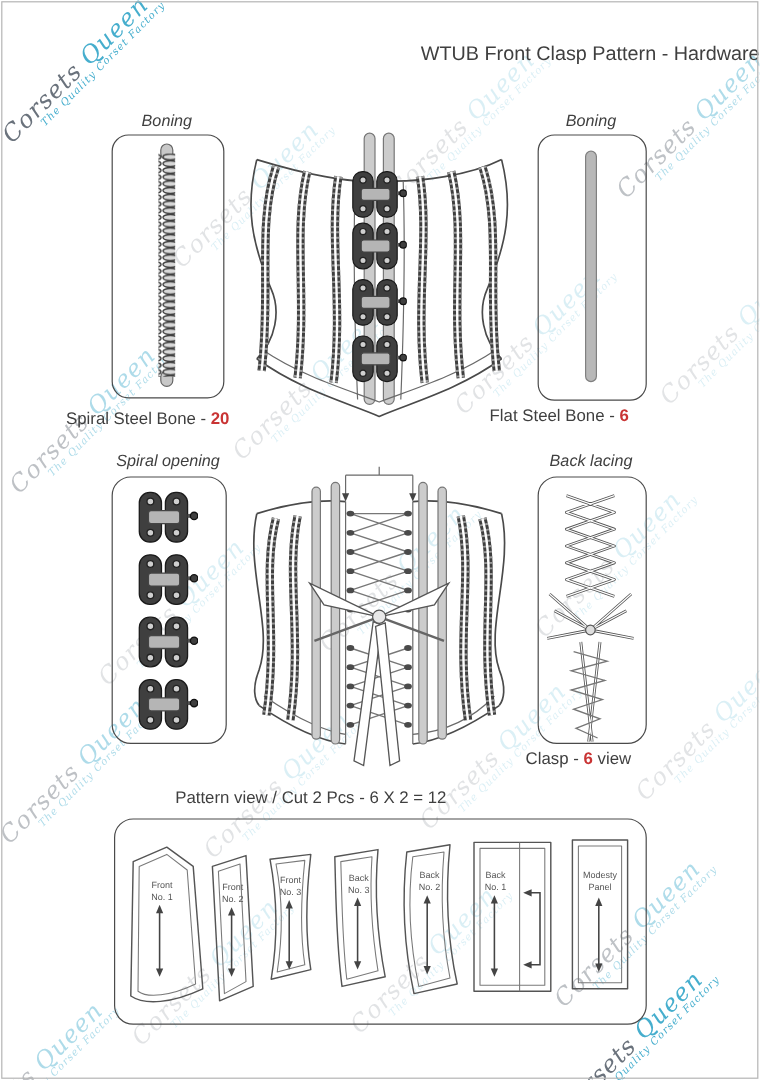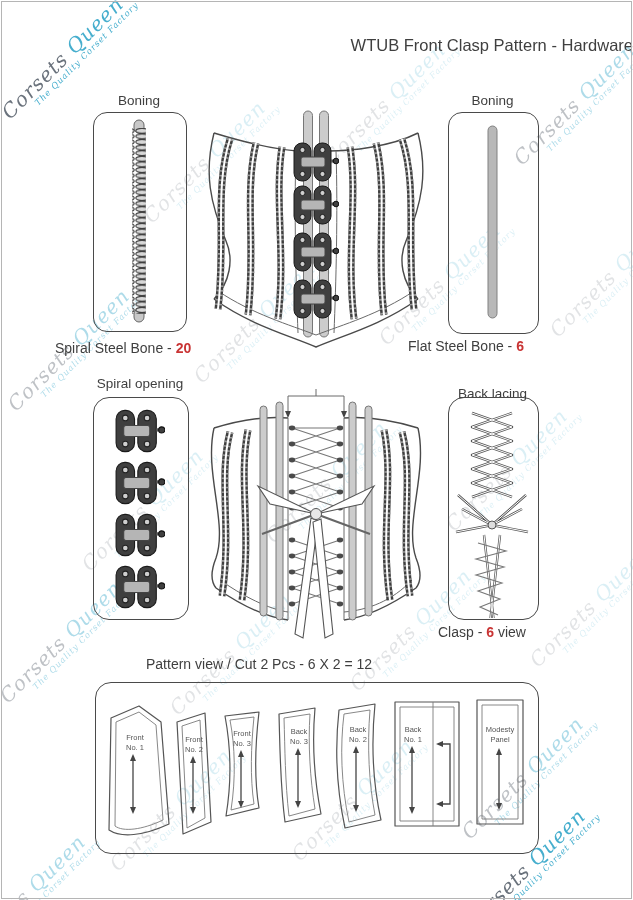--- a/index.html
+++ b/index.html
@@ -19,21 +19,21 @@
   .wm .c  { color:#565f6a; }
   .wm .q  { color:#2da3c7; }
   .wm .tag{ display:block; font-size:8.5px; color:#2da3c7; margin:0 0 0 30px; letter-spacing:1px; }
   .wm.f { opacity:.17; }
   .wm.m { opacity:.38; }
   .wm.d { opacity:.88; }
 
   
   .title   { position:absolute; left:0; top:36px; width:100%; text-align:right;
              font-size:16.5px; z-index:1; }
-  .boxlabel{ position:absolute; text-align:center; font-size:13.5px; z-index:1; }
+  .boxlabel{ position:absolute; text-align:center; font-size:13.5px; z-index:1;font-style:italic; }
   .caption { position:absolute; text-align:left; font-size:14px; z-index:1; }
   .red     { color:#c93434; font-weight:bold; }
 
   
   .hbox { position:absolute; border:1.4px solid #4a4a4a; border-radius:14px; z-index:1; }
   .lay  { position:absolute; z-index:1; }
 
   
   .ol  { fill:none; stroke:#4a4a4a; stroke-width:1.4px; }
   .ol2 { fill:none; stroke:#6a6a6a; stroke-width:1px; }
@@ -240,21 +240,21 @@
       <path d="M116,126 L58,98 L70,116 Z" fill="#fff" stroke="#555" stroke-width="1.1"></path>
       <path d="M116,126 L174,98 L162,116 Z" fill="#fff" stroke="#555" stroke-width="1.1"></path>
       <path d="M116,126 L62,146 M116,126 L170,146" stroke="#666" stroke-width="2" fill="none"></path>
       <path d="M111,130 L95,246 L103,250 L118,133 Z" fill="#fff" stroke="#555" stroke-width="1.1"></path>
       <path d="M121,131 L133,246 L125,250 L113,134 Z" fill="#fff" stroke="#555" stroke-width="1.1"></path>
       <circle cx="116" cy="126" r="5.5" fill="#e8e8e8" stroke="#555"></circle>
     </g>
   </svg>
   <div class="caption" style="left:146px;top:656px;width:340px">Pattern view / Cut 2 Pcs - 6 X 2 = 12</div>
 
-  <div class="boxlabel" style="left:440px;top:386px;width:105px">Back lacing</div>
+  <div class="boxlabel" style="left:440px;top:376px;width:105px">Back lacing</div>
   <div class="hbox" style="left:448px;top:397px;width:89px;height:221px;border-radius:16px"></div>
   <svg class="lay" style="left:448px;top:397px" width="89" height="221" viewBox="0 0 89 221">
     <path class="lo" d="M24,16 L64,30 L24,44 L64,58 L24,72 L64,86 L24,100 M64,16 L24,30 L64,44 L24,58 L64,72 L24,86 L64,100"></path>
     <path class="li" d="M24,16 L64,30 L24,44 L64,58 L24,72 L64,86 L24,100 M64,16 L24,30 L64,44 L24,58 L64,72 L24,86 L64,100"></path>
     <path class="lo" d="M44,128 L10,98 M44,128 L78,98 M44,128 L14,112 M44,128 L74,112 M44,128 L8,135 M44,128 L80,135"></path>
     <path class="li" d="M44,128 L10,98 M44,128 L78,98 M44,128 L14,112 M44,128 L74,112 M44,128 L8,135 M44,128 L80,135"></path>
     <path class="lo" d="M36,138 L46,226 M52,138 L42,226"></path>
     <path class="li" d="M36,138 L46,226 M52,138 L42,226"></path>
     <path class="lt" d="M30,146 L58,154 L28,162 L56,170 L28,178 L54,186 L30,194 L52,202 L32,210 L50,218"></path>
     <circle cx="44" cy="128" r="4" fill="#ddd" stroke="#555"></circle>

